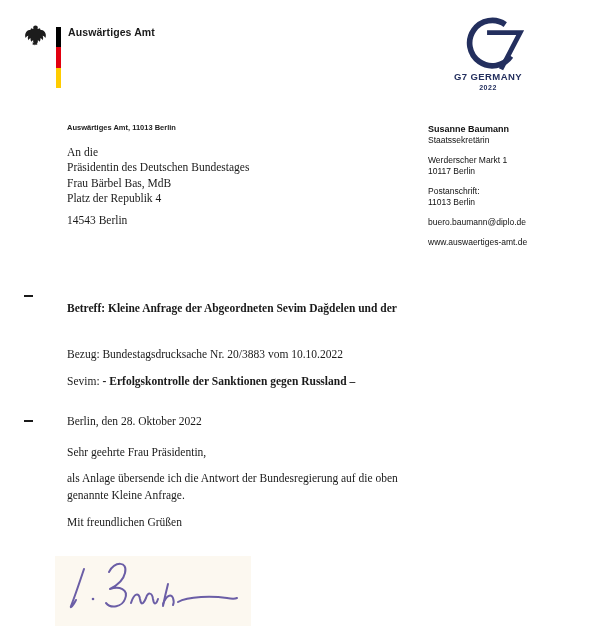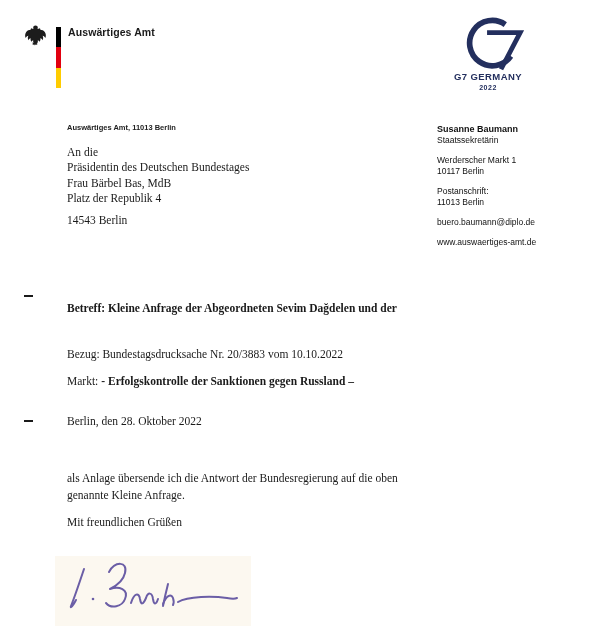--- a/index.html
+++ b/index.html
@@ -21,21 +21,21 @@
   .g7-line2{position:absolute;left:0;top:70px;width:96px;font-family:"Liberation Sans",sans-serif;
             font-size:7px;font-weight:700;letter-spacing:.5px;}
 
   
   .sender-line{left:67px;top:123px;font-family:"Liberation Sans",sans-serif;
                font-size:7.5px;font-weight:600;color:#222;}
   .recipient{left:67px;top:145px;font-size:11.5px;line-height:15.4px;}
   .recipient .city{margin-top:6px;}
 
   
-  .contact{left:437px;top:124px;font-family:"Liberation Sans",sans-serif;
+  .contact{left:428px;top:124px;font-family:"Liberation Sans",sans-serif;
            font-size:8.5px;line-height:11px;color:#111;}
   .contact .grp{margin-bottom:9px;}
   .contact .nm{font-size:9px;font-weight:700;}
 
   
   .fold{left:24px;width:9px;height:1.5px;background:#1a1a1a;}
 
   
   .body-col{left:67px;width:360px;font-size:11.5px;line-height:17px;}
   .b{font-weight:700;}
@@ -112,25 +112,26 @@
   <div class="abs fold" style="top:295px;"></div>
   <div class="abs fold" style="top:420px;"></div>
 
   <div class="abs body-col subject b">
     <div>Betreff: Kleine Anfrage der Abgeordneten Sevim Dağdelen und der</div>
   </div>
 
   <div class="abs body-col reference">Bezug: Bundestagsdrucksache Nr. 20/3883 vom 10.10.2022</div>
 
   <div class="abs body-col title-line">
-    <span>Markt:</span><span class="tb">- Erfolgskontrolle der Sanktionen gegen Russland –</span>
+    <span>Sevim:</span><span class="tb">- Erfolgskontrolle der Sanktionen gegen Russland –</span>
   </div>
 
   <div class="abs body-col date-line">Berlin, den 28. Oktober 2022</div>
 
+  <div class="abs body-col salutation">Sehr geehrte Frau Präsidentin,</div>
 
   <div class="abs body-col paragraph">
     <div>als Anlage übersende ich die Antwort der Bundesregierung auf die oben</div>
     <div>genannte Kleine Anfrage.</div>
   </div>
 
   <div class="abs body-col closing">Mit freundlichen Grüßen</div>
 
   <div class="abs sig-wrap">
     <svg viewBox="0 0 196 70" aria-hidden="true">

